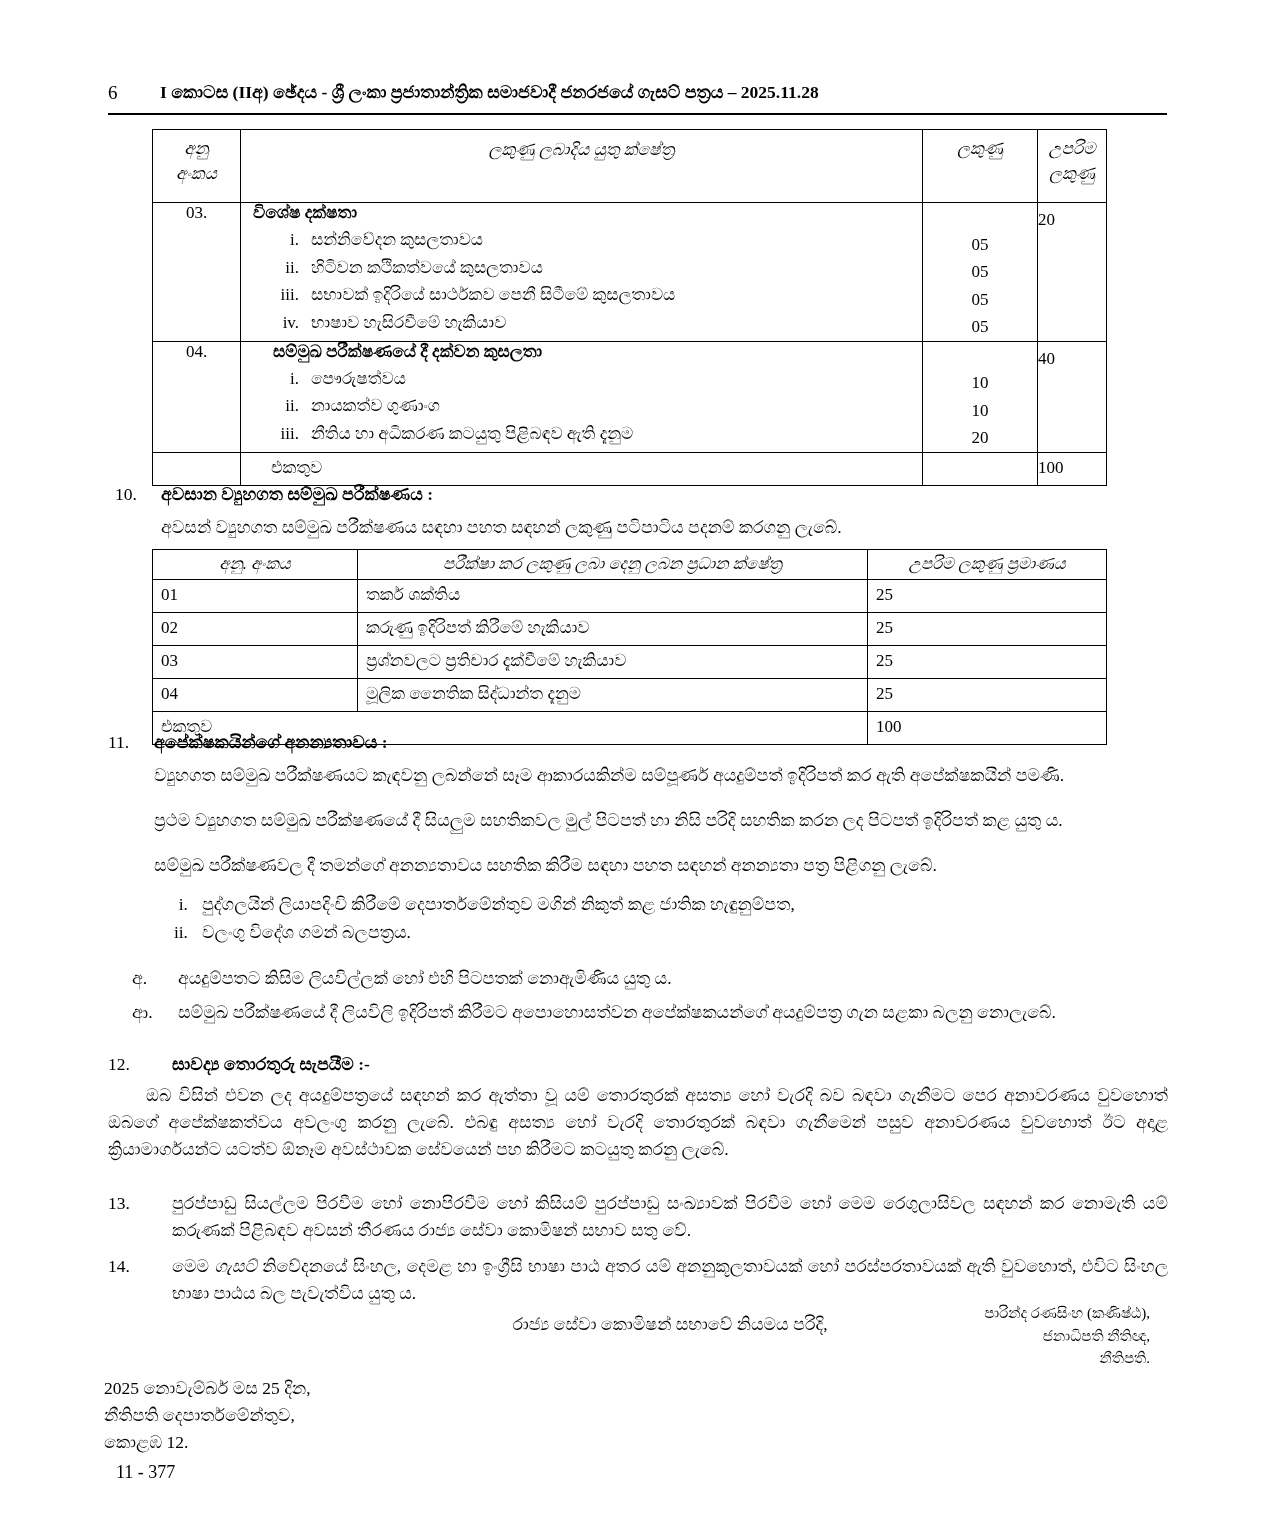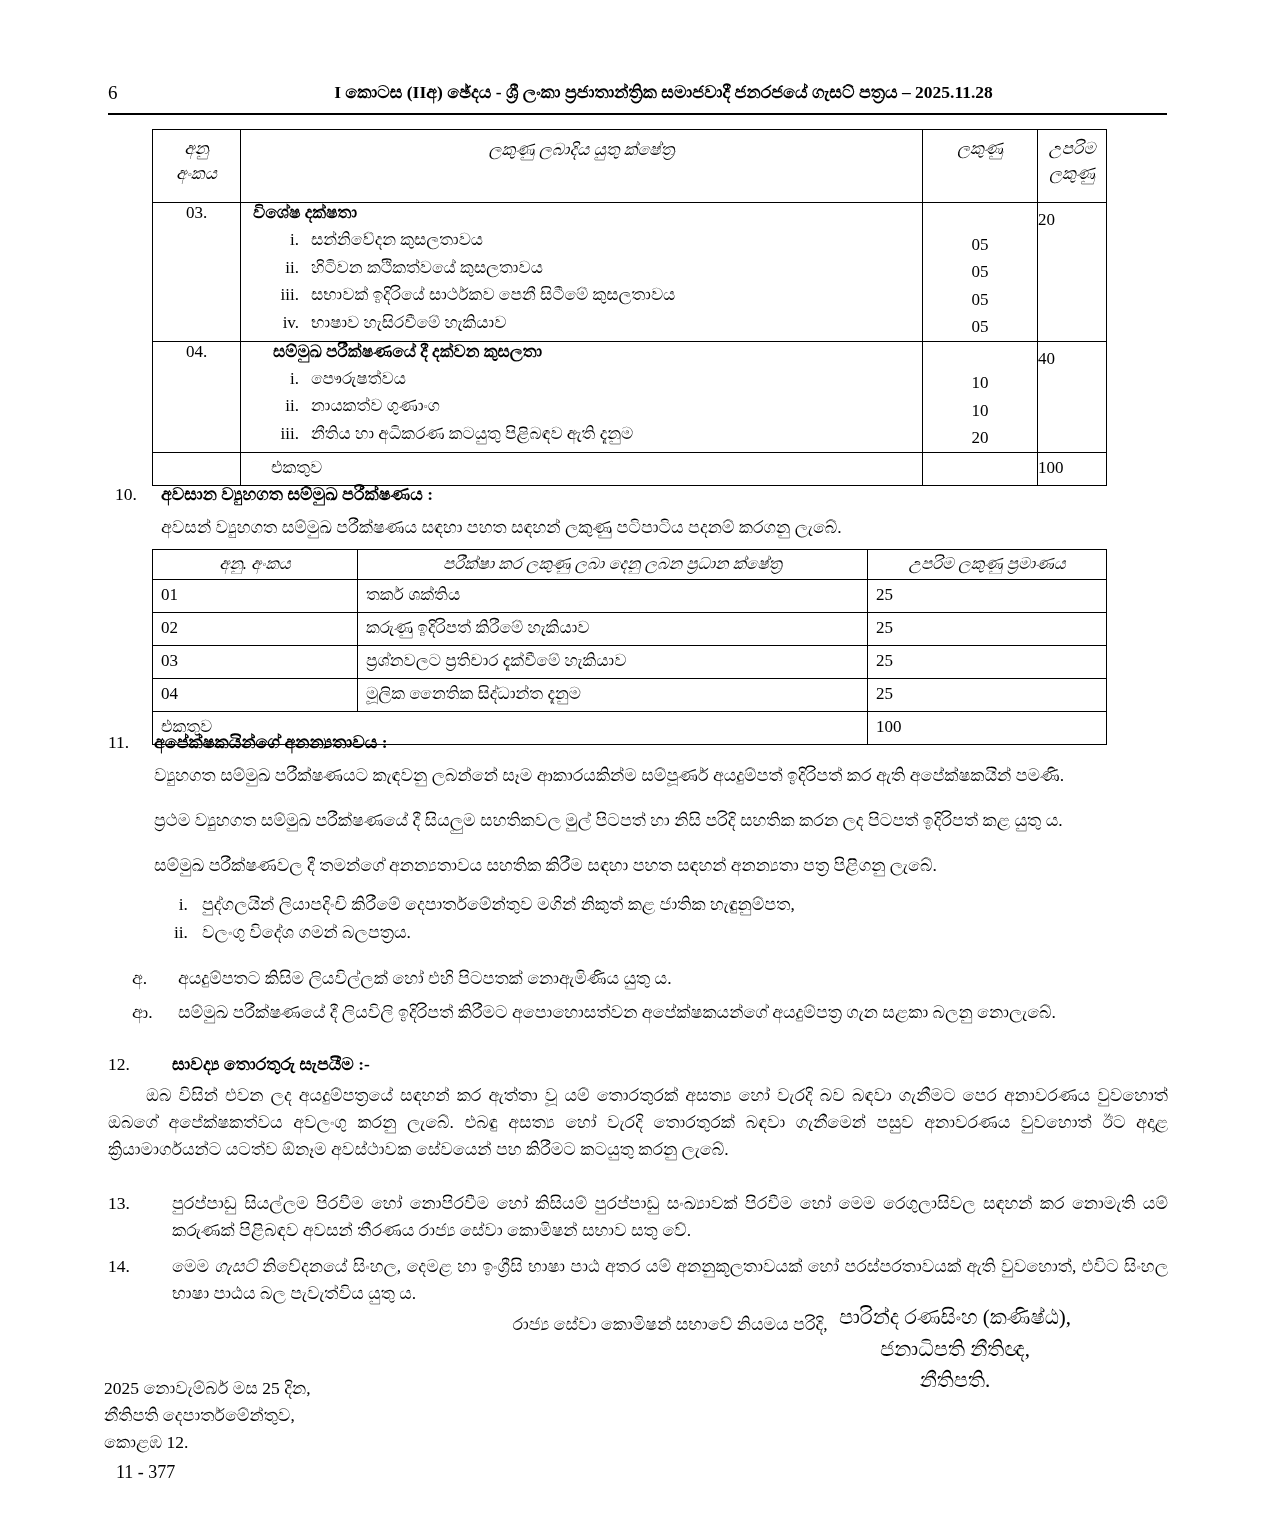--- a/index.html
+++ b/index.html
@@ -34,21 +34,21 @@
     position: absolute;
     left: 108px;
     top: 0;
     font-size: 19px;
   }
   .hdr-title {
     position: absolute;
     left: 160px;
     right: 108px;
     top: 0;
-    text-align: center;
+    text-align: left;
     font-size: 17.5px;
     font-weight: bold;
     white-space: nowrap;
   }
   .hdr-rule {
     position: absolute;
     left: 108px;
     right: 108px;
     top: 113px;
     border-top: 2.2px solid #000;
@@ -174,21 +174,21 @@
   ol.sinlet {
     list-style: none;
     margin: 0;
     padding: 0;
     font-size: 17.5px;
   }
   ol.sinlet li { display: flex; line-height: 1.6; margin-bottom: 6px; }
   ol.sinlet li .ln { width: 86px; flex: 0 0 86px; text-align: left; padding-left: 40px; box-sizing: border-box; }
   ol.sinlet li .tx { flex: 1 1 auto; text-align: justify; }
 
-  .sig { position: absolute; text-align: center; font-size: 21px; line-height: 1.5; }
+  .sig { position: absolute; text-align: right; font-size: 15px; line-height: 1.5; }
   .footer-block { position: absolute; font-size: 17.5px; line-height: 1.55; }
   .refno { position: absolute; font-size: 18px; }
 </style>
 </head>
 <body>
 
 <div class="page">
 
   <div class="hdr">
     <div class="hdr-pageno">6</div>

